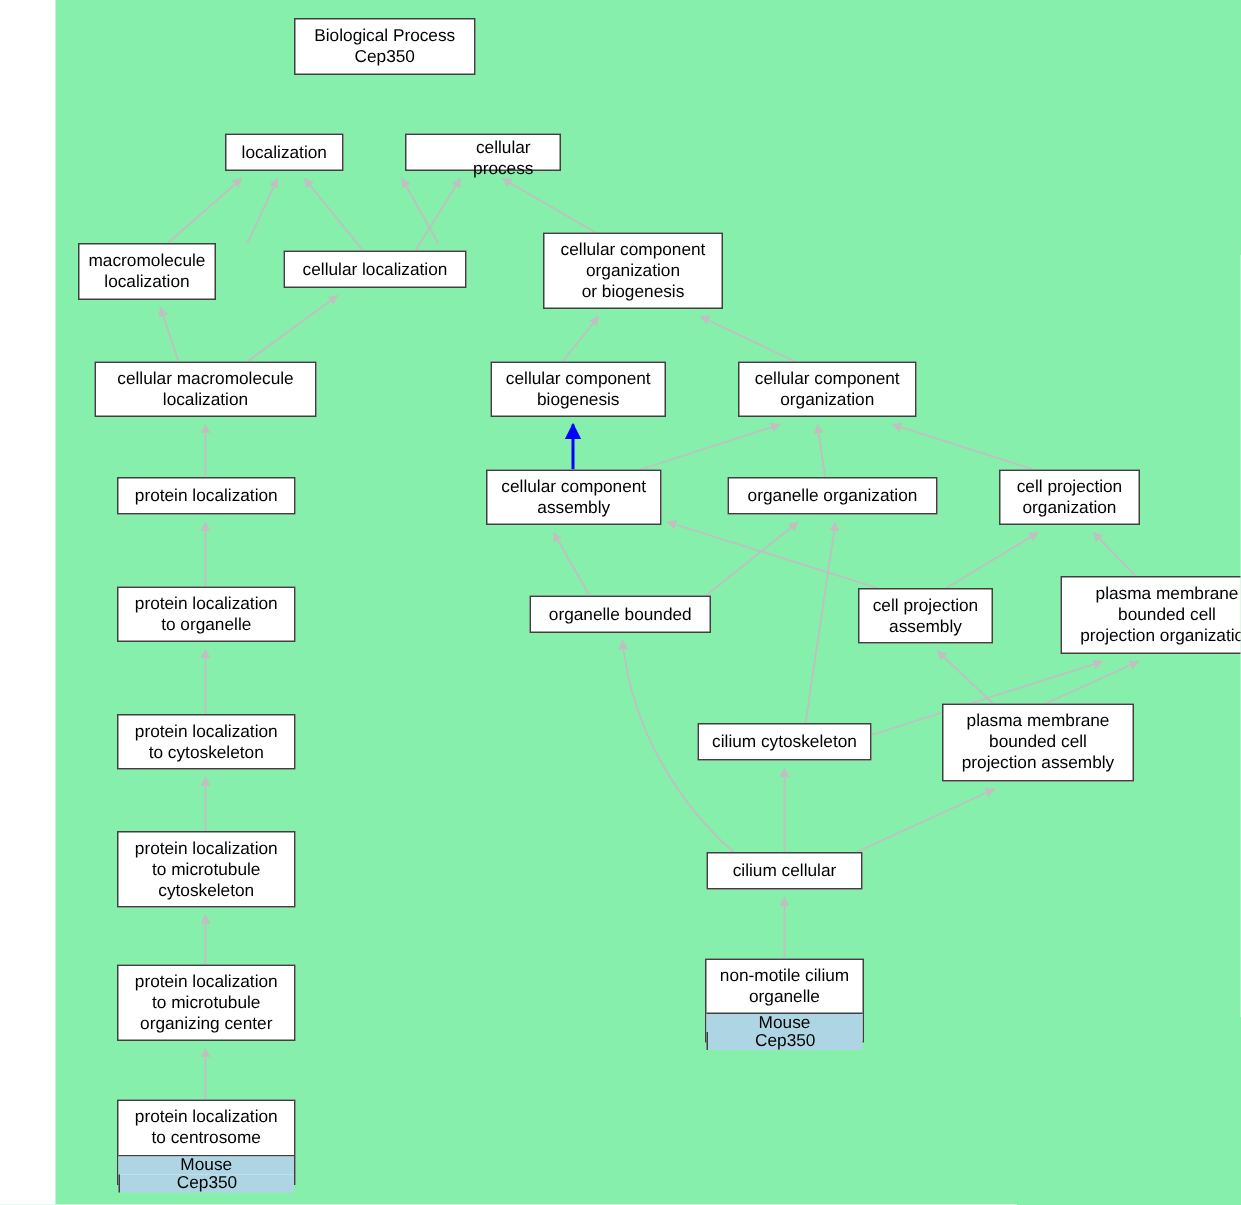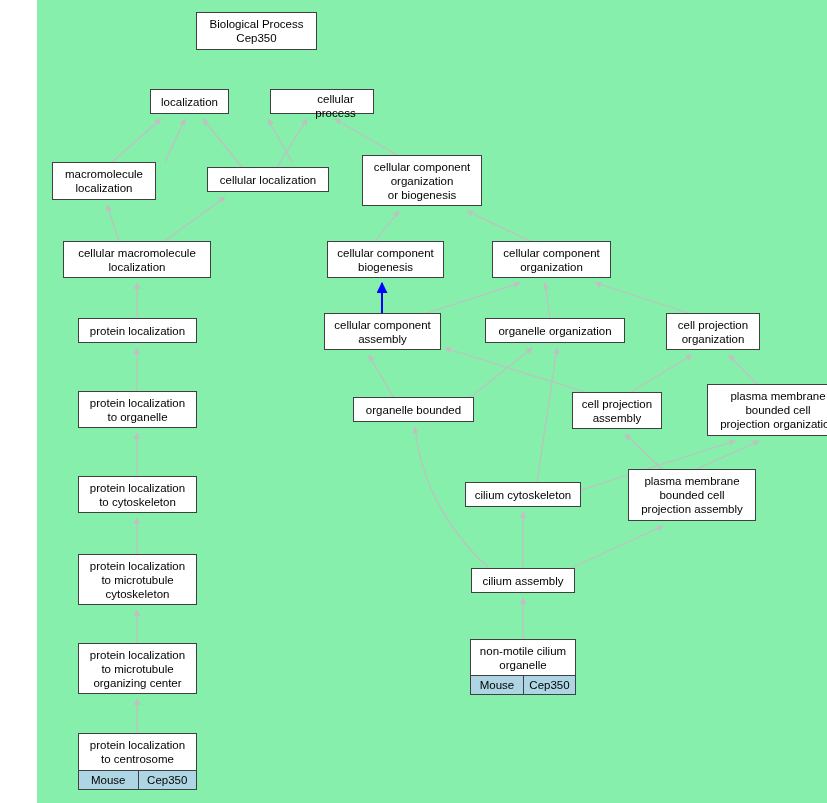--- a/index.html
+++ b/index.html
@@ -41,21 +41,21 @@
     text-align: center;
     font-size: 11.5px;
     color: #000000;
     line-height: 14px;
     padding: 2px 4px;
     white-space: pre-line;
     box-sizing: border-box;
   }
   .anno-row {
     display: flex;
-    flex-direction: row;
+    flex-direction: column;
     border-top: 1px solid #404040;
     height: 18px;
     flex: 0 0 18px;
   }
   .anno-cell {
     flex: 1 1 50%;
     display: flex;
     align-items: center;
     justify-content: center;
     font-size: 11.5px;
@@ -122,25 +122,25 @@
       <div class="node" style="left: 159px; top: 12px; width: 121px; height: 38px;">
         <div class="node-label">Biological Process
 Cep350</div>
       </div>
       <div class="node" style="left: 113px; top: 89px; width: 79px; height: 25px;">
         <div class="node-label">localization</div>
       </div>
       <div class="node" style="left: 233px; top: 89px; width: 104px; height: 25px; padding-left: 27px;">
         <div class="node-label">cellular process</div>
       </div>
-      <div class="node" style="left: 15px; top: 162px; width: 104px; height: 38px;">
+      <div class="node" style="left: 15px; top: 162px; width: 92px; height: 38px;">
         <div class="node-label">macromolecule
 localization</div>
       </div>
-      <div class="node" style="left: 170px; top: 167px; width: 122px; height: 25px;">
+      <div class="node" style="left: 152px; top: 167px; width: 122px; height: 25px;">
         <div class="node-label">cellular localization</div>
       </div>
       <div class="node" style="left: 325px; top: 155px; width: 120px; height: 51px;">
         <div class="node-label">cellular component
 organization
 or biogenesis</div>
       </div>
       <div class="node" style="left: 26px; top: 241px; width: 148px; height: 37px;">
         <div class="node-label">cellular macromolecule
 localization</div>
@@ -181,21 +181,21 @@
       </div>
       <div class="node" style="left: 428px; top: 482px; width: 116px; height: 25px;">
         <div class="node-label">cilium cytoskeleton</div>
       </div>
       <div class="node" style="left: 591px; top: 469px; width: 128px; height: 52px;">
         <div class="node-label">plasma membrane
 bounded cell
 projection assembly</div>
       </div>
       <div class="node" style="left: 434px; top: 568px; width: 104px; height: 25px;">
-        <div class="node-label">cilium assembly</div>
+        <div class="node-label">cilium cellular</div>
       </div>
       <div class="node" style="left: 41px; top: 391px; width: 119px; height: 37px;">
         <div class="node-label">protein localization
 to organelle</div>
       </div>
       <div class="node" style="left: 41px; top: 476px; width: 119px; height: 37px;">
         <div class="node-label">protein localization
 to cytoskeleton</div>
       </div>
       <div class="node" style="left: 41px; top: 554px; width: 119px; height: 51px;">

